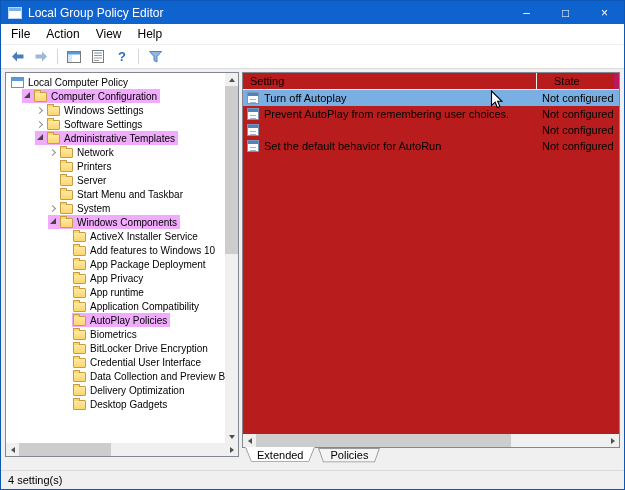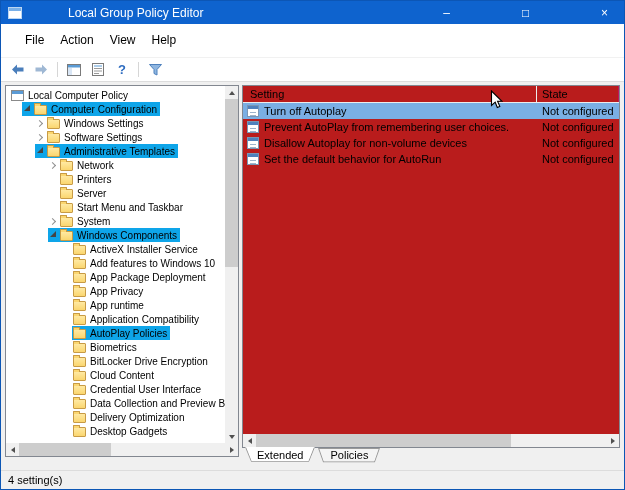--- a/index.html
+++ b/index.html
@@ -3,47 +3,47 @@
 <meta charset="utf-8">
 <style>
   * { margin:0; padding:0; box-sizing:border-box; }
   html,body { width:625px; height:490px; }
   body { font-family:"Liberation Sans", sans-serif; font-size:11px; color:#000; background:#fff; }
 
   .window { width:625px; height:490px; border:1px solid #0c56b5; background:#f0f0f0;
             display:flex; flex-direction:column; position:relative; overflow:hidden; }
 
   
-  .titlebar { height:23px; background:#0e63ce; color:#fff; display:flex; align-items:center; flex:none;gap:40px; }
+  .titlebar { height:23px; background:#0e63ce; color:#fff; display:flex; align-items:center; flex:none; }
   .app-ico { width:14px; height:12px; margin:0 6px 0 7px; position:relative; background:#fff; border:1px solid #bcd6f2; flex:none; }
   .app-ico::before { content:""; position:absolute; top:0; left:0; right:0; height:3px; background:#7ab0e8; }
   .title-text { font-size:12px; flex:1; white-space:nowrap; overflow:hidden; }
   .winbtn { width:39px; height:23px; display:flex; align-items:center; justify-content:center; font-size:12px; color:#fff; }
 
   
-  .menubar { height:34px; background:#fff; display:flex; align-items:center; padding-left:16px; flex:none; border-bottom:1px solid #f1f1f1; }
+  .menubar { height:21px; background:#fff; display:flex; align-items:center; padding-left:2px; flex:none; border-bottom:1px solid #f1f1f1; }
   .menu-item { padding:1px 8px 2px; font-size:12px; }
 
   
   .toolbar { height:24px; background:#fff; border-bottom:1px solid #dcdcdc; display:flex; align-items:center; padding-left:5px; gap:2px; flex:none; }
   .tbtn { width:22px; height:20px; display:flex; align-items:center; justify-content:center; }
   .tsep { width:1px; height:15px; background:#d6d6d6; margin:0 3px; }
   .help-glyph { color:#2e6cc0; font-weight:bold; font-size:13px; }
 
   
   .main { flex:1; display:flex; background:#f0f0f0; padding:3px 4px 0 4px; gap:3px; min-height:0; }
 
   
   .tree-pane { width:234px; flex:none; border:1px solid #828790; background:#fff;
                display:flex; flex-direction:column; margin-bottom:13px; min-height:0; }
   .tree-body { flex:1; display:flex; min-height:0; }
   .tree-items { flex:1; overflow:hidden; padding-top:2px; font-size:10px; }
   .trow { height:14px; display:flex; align-items:center; white-space:nowrap; }
   .inner { display:inline-flex; align-items:center; height:14px; padding-right:3px; }
-  .inner.hl { background:#0ea5e9; }
+  .inner.hl { background:#f0abfc; }
   .chev { width:11px; height:11px; display:inline-flex; align-items:center; justify-content:center; flex:none; }
   .chev.col::before { content:""; width:4px; height:4px; border-top:1px solid #8f8f8f; border-right:1px solid #8f8f8f; transform:rotate(45deg); margin-left:-2px; }
   .chev.exp::before { content:""; width:0; height:0; border:3.5px solid transparent; border-bottom-color:#444; border-right-color:#444; margin:-2px 0 0 -2px; }
   .fold { width:13px; height:10px; background:linear-gradient(#ffe9a2,#fbd66f); border:1px solid #c89b45; border-radius:1px; position:relative; margin:1px 3px 0 1px; flex:none; }
   .fold::before { content:""; position:absolute; top:-3px; left:-1px; width:5px; height:2px; background:#fbd66f; border:1px solid #c89b45; border-bottom:none; border-radius:1px 1px 0 0; }
   .console-ico { width:13px; height:11px; background:#fff; border:1px solid #8a8a8a; position:relative; margin:0 3px 0 1px; flex:none; }
   .console-ico::before { content:""; position:absolute; top:0; left:0; right:0; height:3px; background:#5b9bd5; }
   .tlabel { white-space:nowrap; padding-left:1px; }
   .lv0 { padding-left:4px; } .lv1 { padding-left:16px; } .lv2 { padding-left:29px; }
   .lv3 { padding-left:42px; } .lv3n { padding-left:53px;text-align:center; } .lv4n { padding-left:66px; }
@@ -60,21 +60,21 @@
   .arr.down  { border-left:3px solid transparent; border-right:3px solid transparent; border-top:4px solid #505050; }
   .arr.left  { border-top:3px solid transparent; border-bottom:3px solid transparent; border-right:4px solid #505050; }
   .arr.right { border-top:3px solid transparent; border-bottom:3px solid transparent; border-left:4px solid #505050; }
   .sspace { flex:1; }
 
   
   .right-col { flex:1; display:flex; flex-direction:column; min-width:0; }
   .list-pane { flex:1; border:1px solid #828790; background:#b91c1c; display:flex; flex-direction:column; min-height:0; }
   .lheader { height:17px; flex:none; display:flex; font-size:11px; border-bottom:1px solid #ececec; }
   .lh-setting { width:294px; flex:none; padding:2px 0 0 7px; border-right:1px solid #ececec; }
-  .lh-state { flex:1; padding:2px 0 0 5px; border-right:1px solid #be185d; }
+  .lh-state { flex:1; padding:2px 0 0 5px; border-right:5px solid #be185d;margin-left:12px; }
   .lrows { flex:1; min-height:0; }
   .lrow { height:16px; display:flex; align-items:center; }
   .lrow.sel { background:#7aafe4; }
   .lcell-setting { width:294px; flex:none; display:flex; align-items:center; padding-left:4px; white-space:nowrap; overflow:hidden; }
   .lcell-state { flex:1; padding-left:5px; white-space:nowrap; overflow:hidden; }
   .pol-ico { width:12px; height:12px; flex:none; margin-right:5px; position:relative; background:#fff; border:1px solid #7996b5; }
   .pol-ico::before { content:""; position:absolute; top:0; left:0; right:0; height:3px; background:#4f81bd; }
   .pol-ico::after { content:""; position:absolute; left:2px; right:2px; top:6px; height:1px; background:#9db4cc; box-shadow:0 3px 0 #9db4cc; }
 
   
@@ -274,26 +274,20 @@
           <div class="trow lv4n">
             <span class="inner">
                 <span class="fold"></span>
                 <span class="tlabel">Biometrics</span>
               </span>
           </div>
           <div class="trow lv4n">
             <span class="inner">
                 <span class="fold"></span>
                 <span class="tlabel">BitLocker Drive Encryption</span>
-              </span>
-          </div>
-          <div class="trow lv4n">
-            <span class="inner">
-                <span class="fold"></span>
-                <span class="tlabel">Cloud Content</span>
               </span>
           </div>
           <div class="trow lv4n">
             <span class="inner">
                 <span class="fold"></span>
                 <span class="tlabel">Credential User Interface</span>
               </span>
           </div>
           <div class="trow lv4n">
             <span class="inner">
@@ -355,21 +349,20 @@
           <div class="lrow">
             <span class="lcell-setting">
                 <span class="pol-ico"></span>
                 <span>Prevent AutoPlay from remembering user choices.</span>
               </span>
             <span class="lcell-state">Not configured</span>
           </div>
           <div class="lrow">
             <span class="lcell-setting">
                 <span class="pol-ico"></span>
-                <span>Disallow Autoplay for non-volume devices</span>
               </span>
             <span class="lcell-state">Not configured</span>
           </div>
           <div class="lrow">
             <span class="lcell-setting">
                 <span class="pol-ico"></span>
                 <span>Set the default behavior for AutoRun</span>
               </span>
             <span class="lcell-state">Not configured</span>
           </div>

